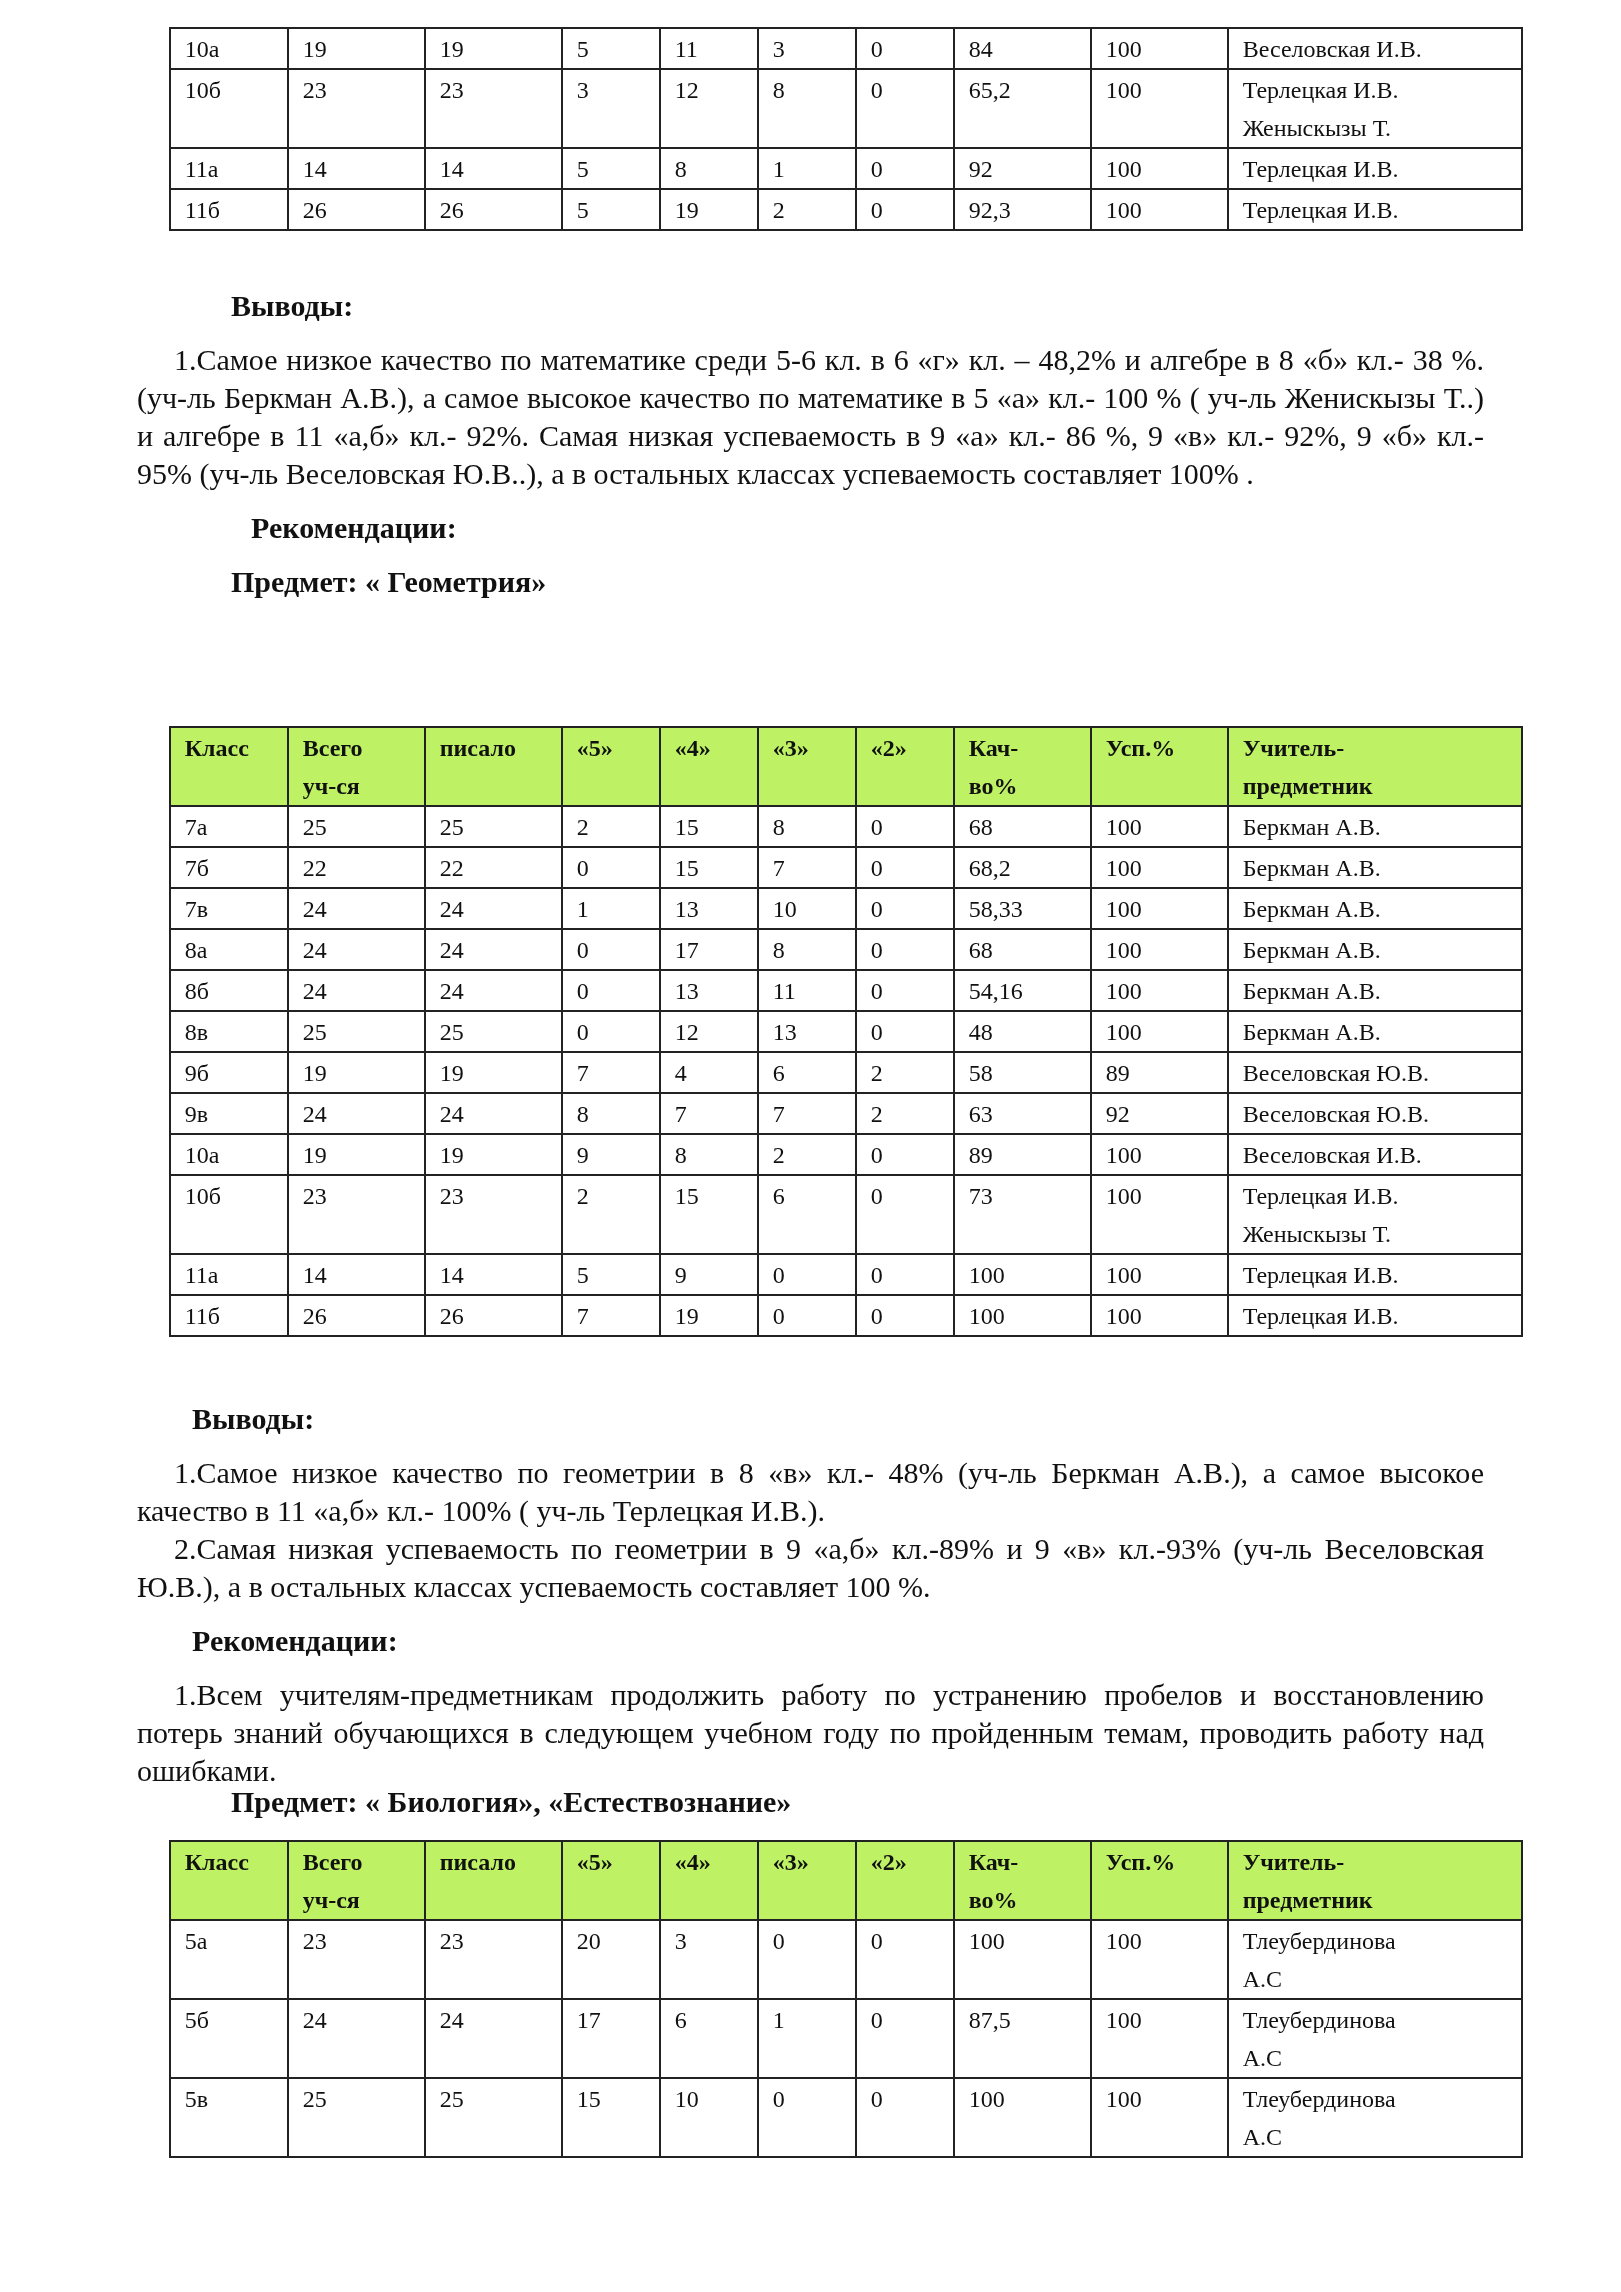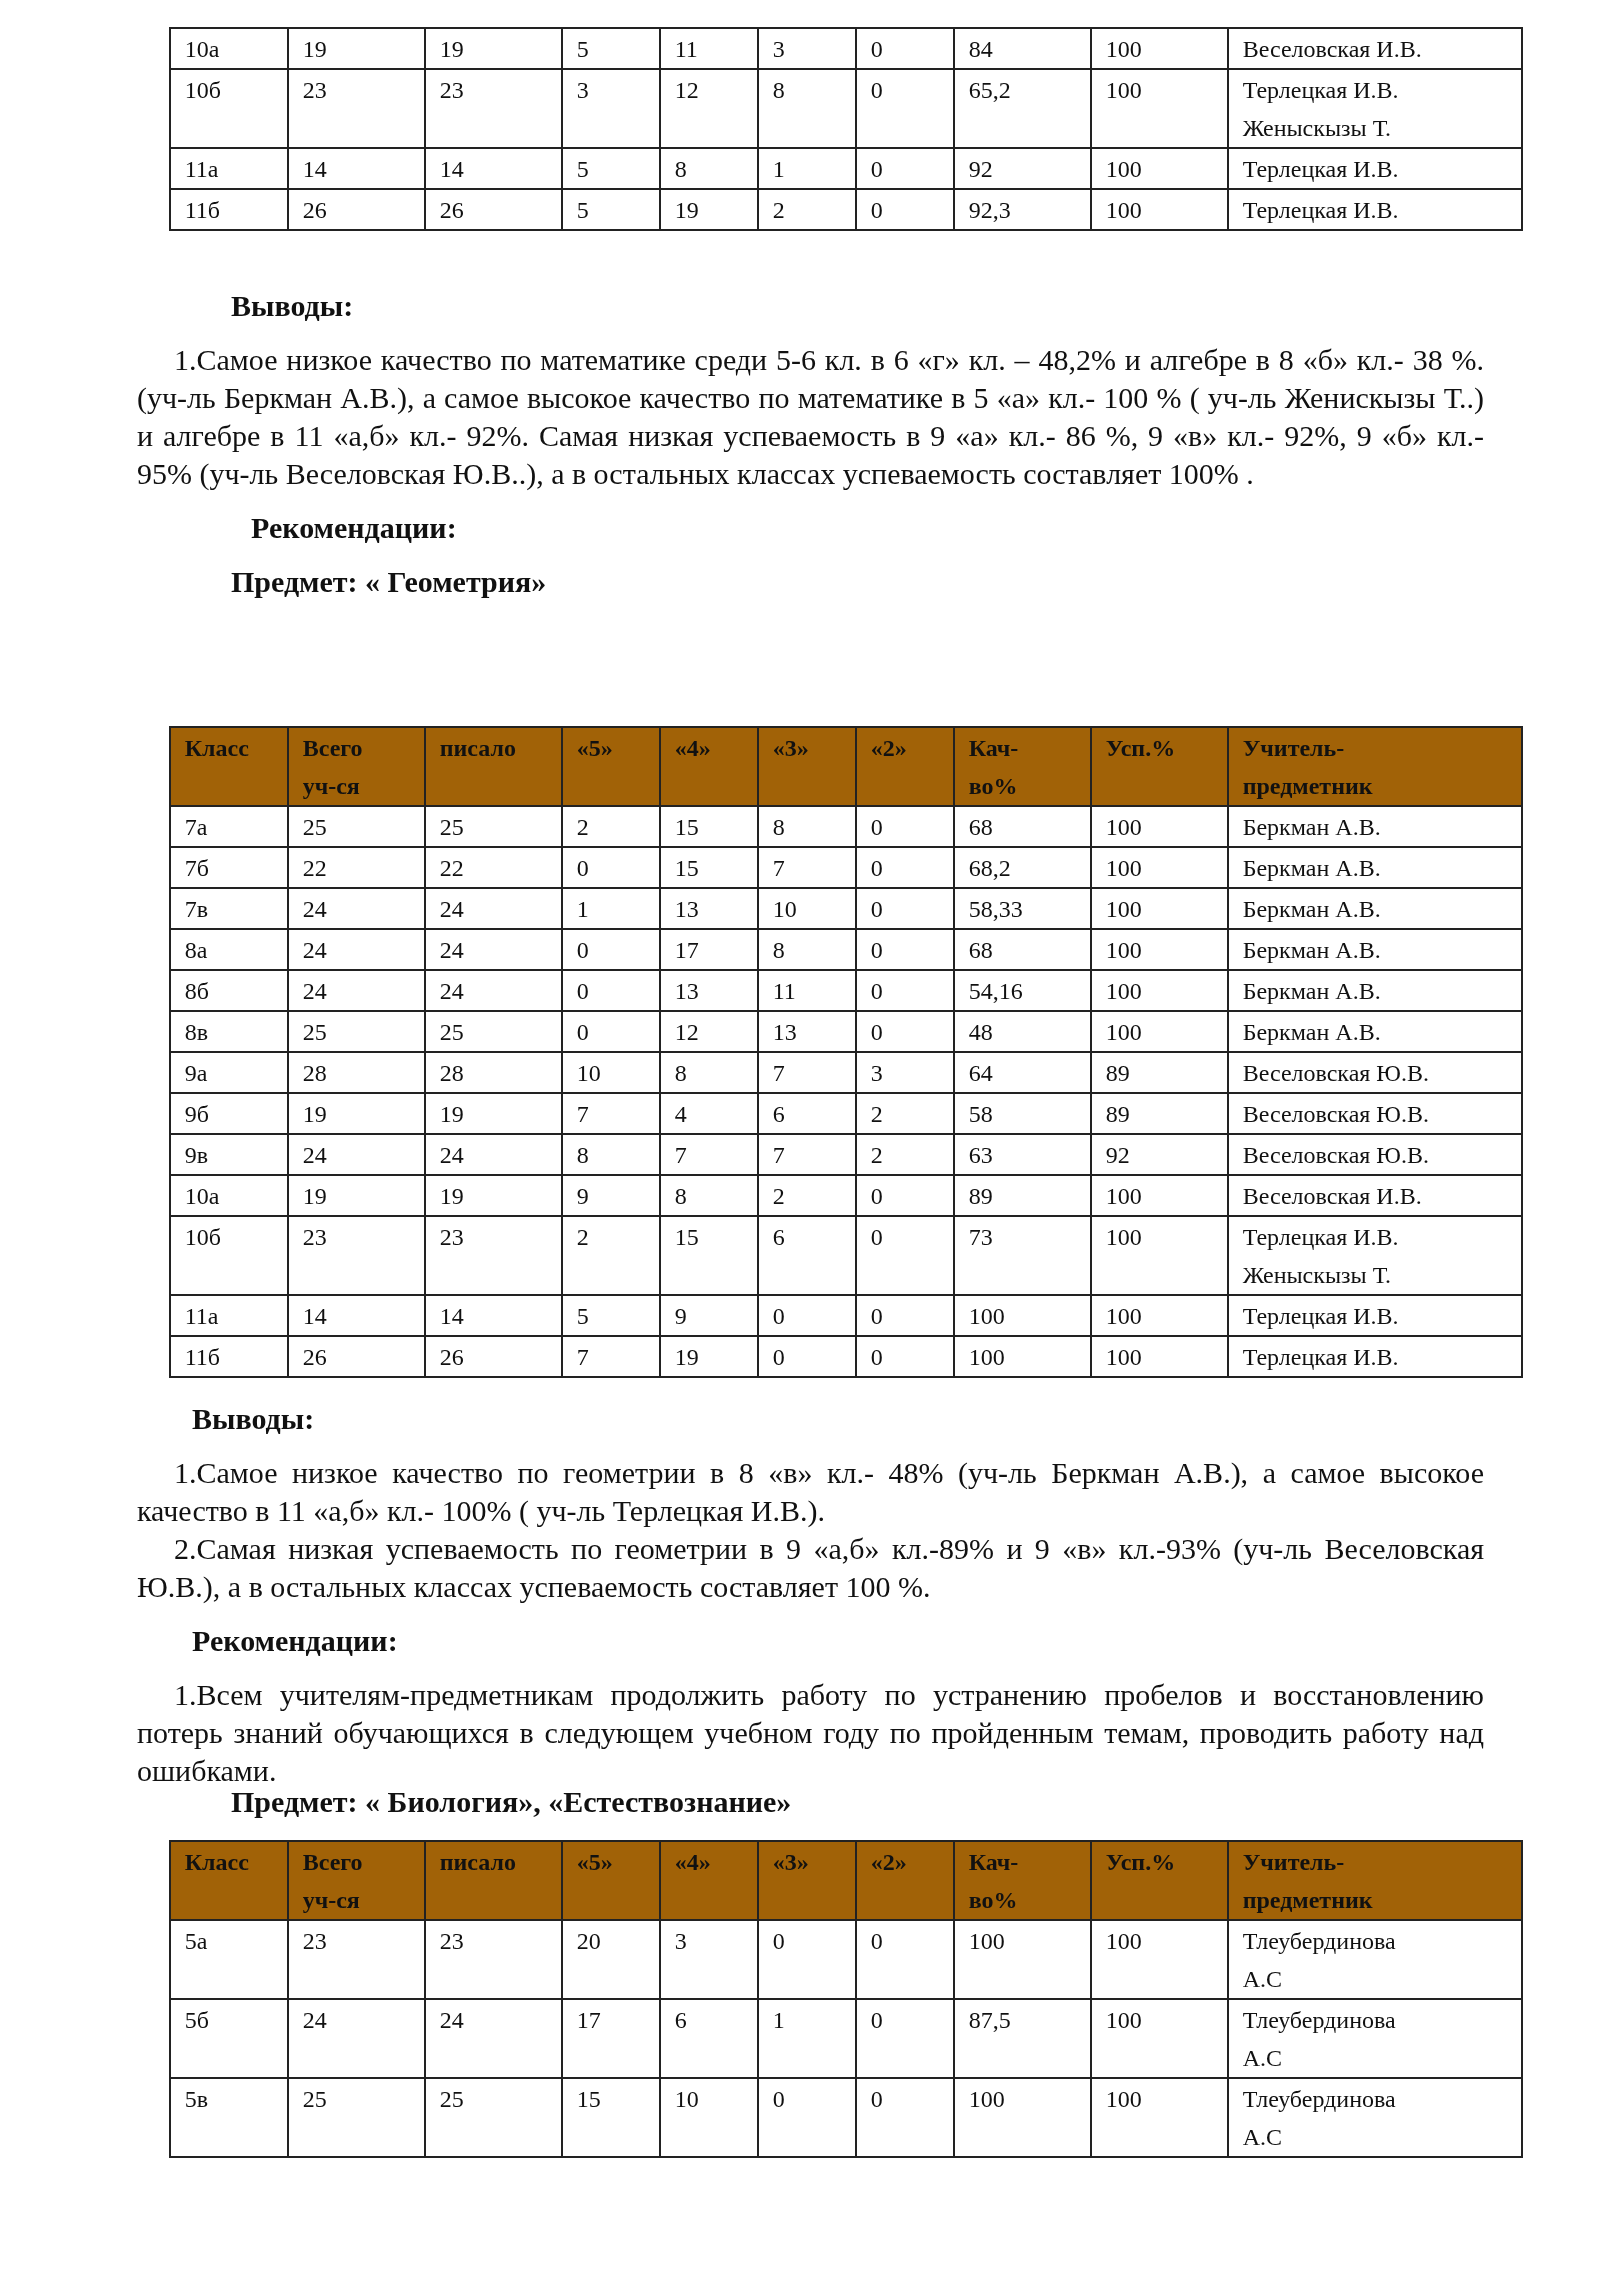--- a/index.html
+++ b/index.html
@@ -11,21 +11,21 @@
   .page { position: absolute; left: 0; top: 0; width: 1621px; }
   table.grid {
     position: absolute; left: 169px; width: 1353px;
     border-collapse: collapse; table-layout: fixed;
     font-size: 24px; line-height: 38px;
   }
   table.grid td, table.grid th {
     border: 2px solid #222222; padding: 1px 0 0 13.7px;
     vertical-align: top; text-align: left; font-weight: normal;
   }
-  table.grid th { background: #a16207; font-weight: bold; }
+  table.grid th { background: #bef264; font-weight: bold; }
   col.c0 { width: 118px; } col.c1 { width: 137px; } col.c2 { width: 137px; }
   col.c3 { width: 98px; } col.c4 { width: 98px; } col.c5 { width: 98px; }
   col.c6 { width: 98px; } col.c7 { width: 137px; } col.c8 { width: 137px; }
   col.c9 { width: 294px; }
   .name-line { display: block; }
   .text-block {
     position: absolute; left: 137px; width: 1347px;
     font-size: 30px; line-height: 38px; text-align: justify;
   }
   .para { text-indent: 37px; margin: 0; }
@@ -246,34 +246,20 @@
           <td>12</td>
           <td>13</td>
           <td>0</td>
           <td>48</td>
           <td>100</td>
           <td>
             <span class="name-line">Беркман А.В.</span>
           </td>
         </tr>
         <tr>
-          <td>9а</td>
-          <td>28</td>
-          <td>28</td>
-          <td>10</td>
-          <td>8</td>
-          <td>7</td>
-          <td>3</td>
-          <td>64</td>
-          <td>89</td>
-          <td>
-            <span class="name-line">Веселовская Ю.В.</span>
-          </td>
-        </tr>
-        <tr>
           <td>9б</td>
           <td>19</td>
           <td>19</td>
           <td>7</td>
           <td>4</td>
           <td>6</td>
           <td>2</td>
           <td>58</td>
           <td>89</td>
           <td>

